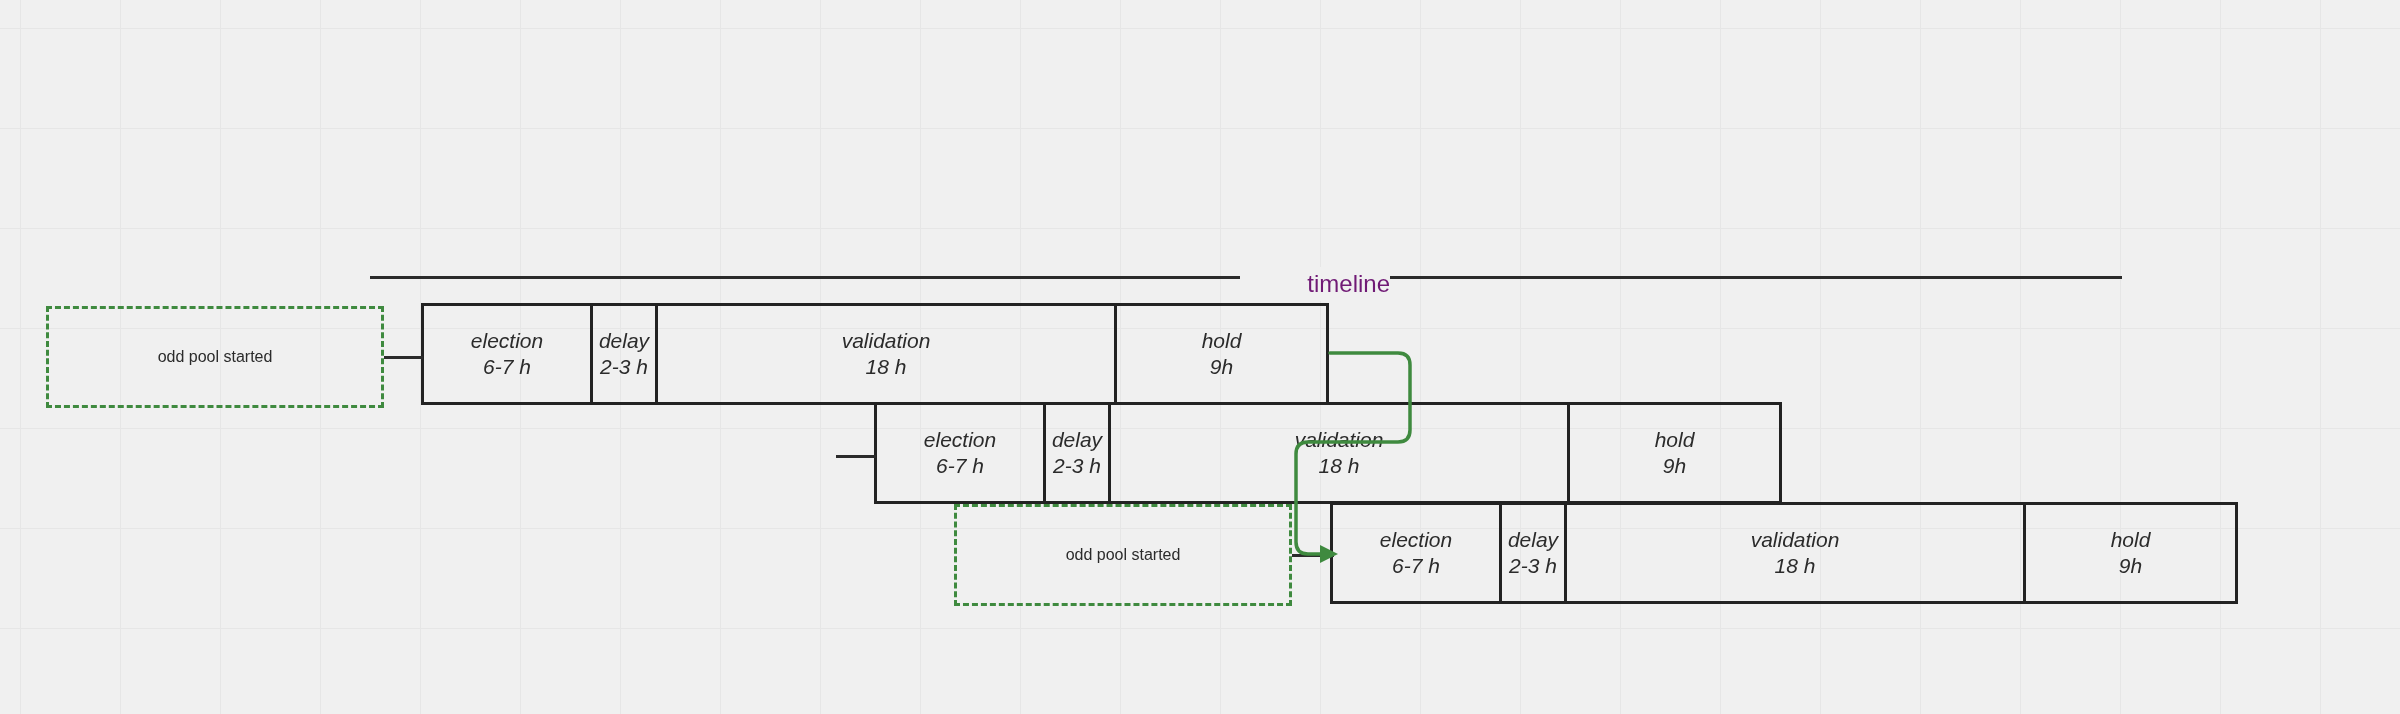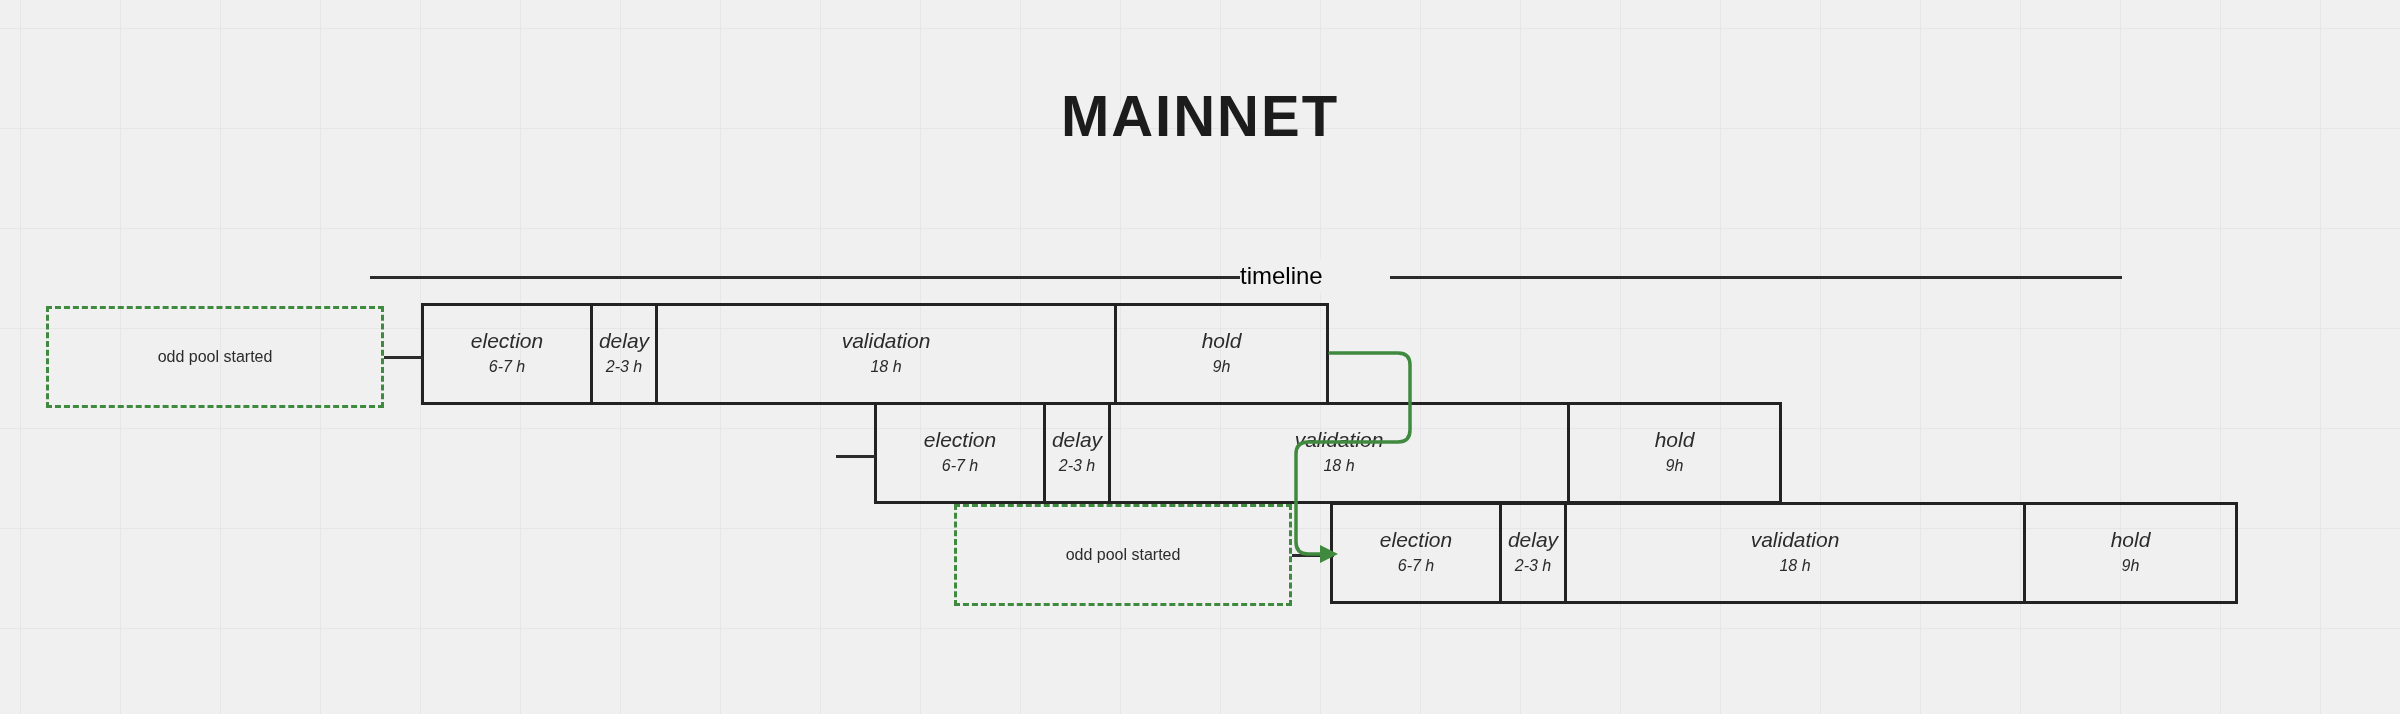--- a/index.html
+++ b/index.html
@@ -80,21 +80,21 @@
     flex-direction: column;
     align-items: center;
     justify-content: center;
     color: #2b2b2b;
   }
   .phase-box .pb-name {
     font-size: 21px;
     line-height: 26px;
   }
   .phase-box .pb-dur {
-    font-size: 16px;
+    font-size: 21px;
     line-height: 26px;
   }
 
   
   .note-box {
     position: absolute;
     box-sizing: border-box;
     display: flex;
     align-items: center;
     justify-content: center;
@@ -119,27 +119,26 @@
     width: 2400px;
     height: 714px;
     pointer-events: none;
   }
 </style>
 </head>
 <body>
 
 <div id="canvas">
 
-  <div id="title">MAINNET</div>
 
   <div id="timeline-axis">
     <div class="tl-line tl-left"></div>
     <div class="tl-line tl-right"></div>
   </div>
-  <div id="timeline-label" style="position:absolute; left:1240px; top:259px; width:150px; text-align:left; font-size:24px; color:#000000; background:#f0f0f0; line-height:34px;">timeline</div>
+  <div id="timeline-label" style="position:absolute; left:1240px; top:267px; width:150px; text-align:right; font-size:24px; color:#701a75; background:#f0f0f0; line-height:34px;">timeline</div>
 
   <div class="phase-row" style="left:0; top:303px; width:2400px;">
     <div class="phase-box" style="left:421px; width:172px;">
       <div class="pb-name">election</div>
       <div class="pb-dur">6-7 h</div>
     </div>
     <div class="phase-box" style="left:590px; width:68px;">
       <div class="pb-name">delay</div>
       <div class="pb-dur">2-3 h</div>
     </div>

